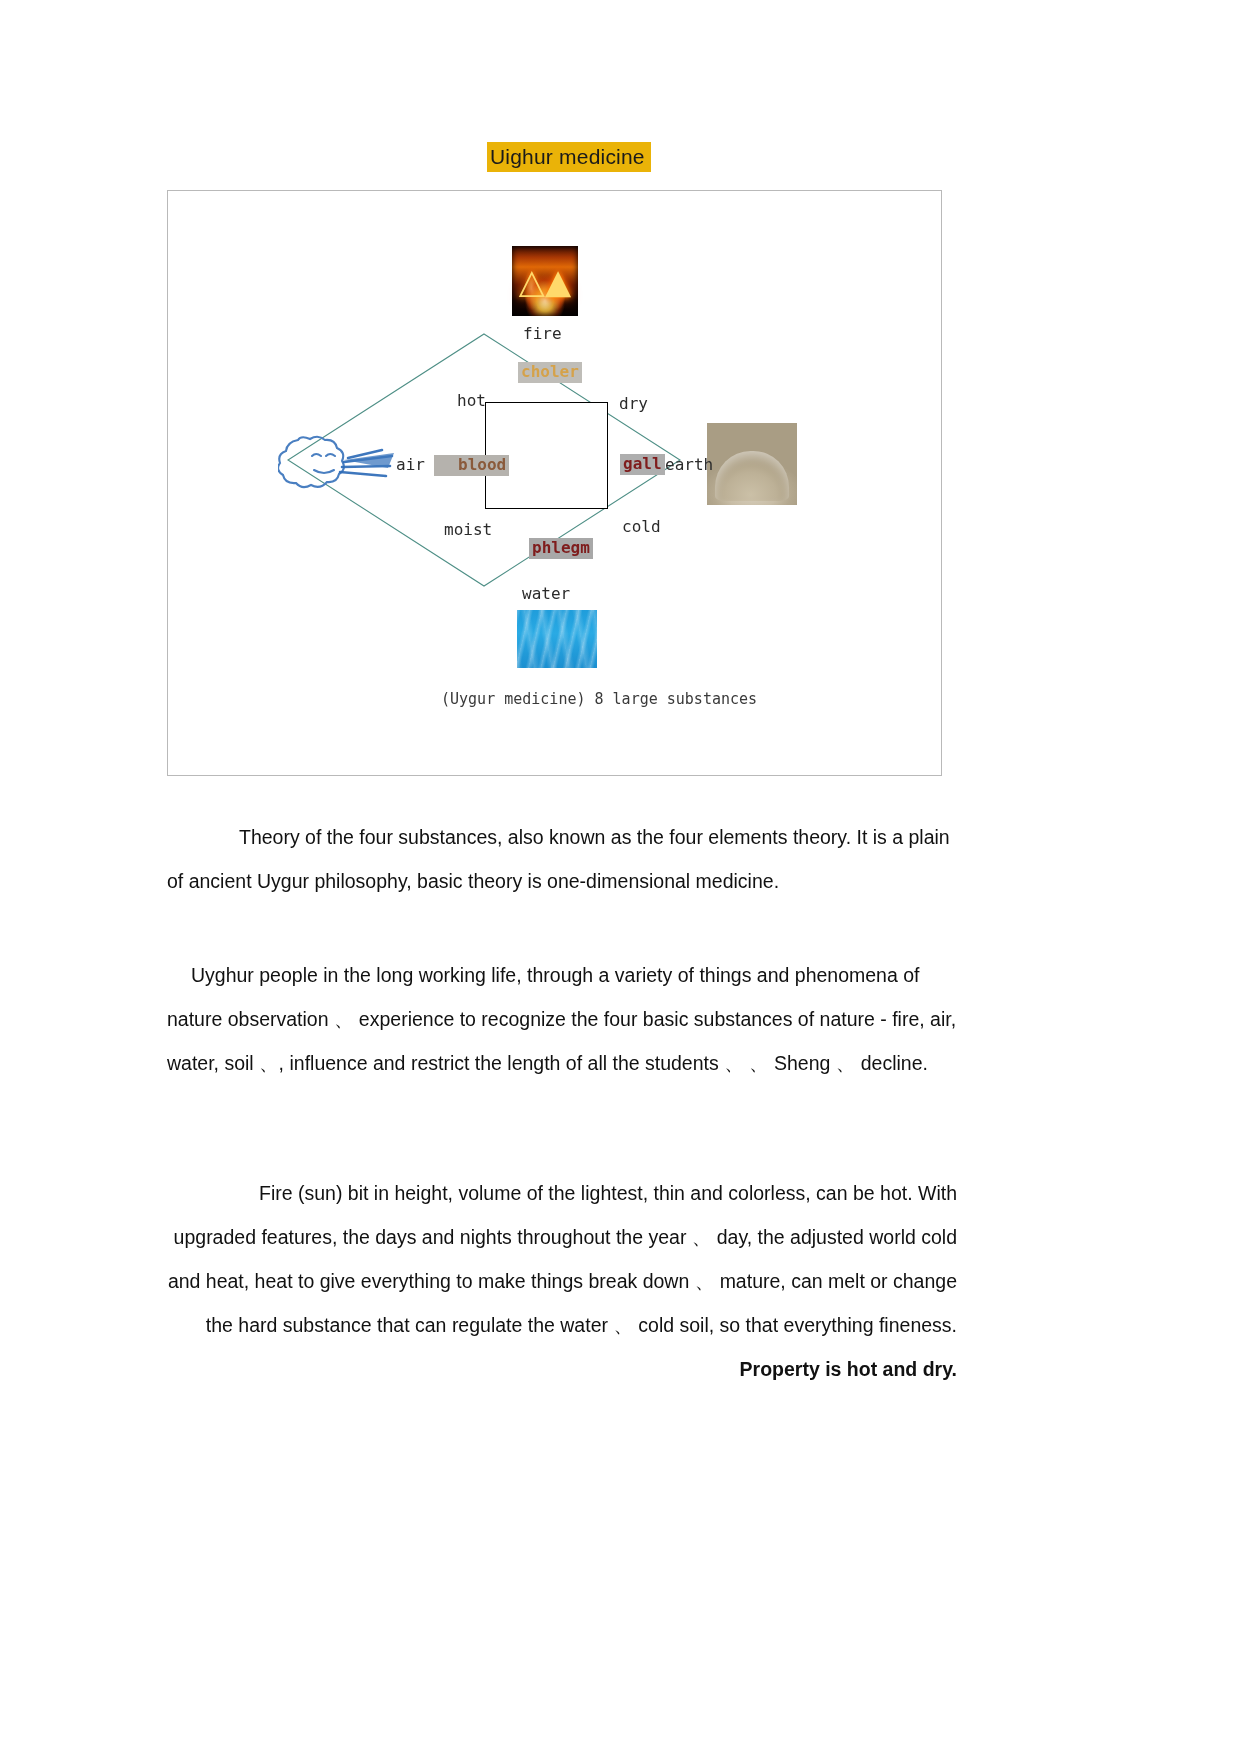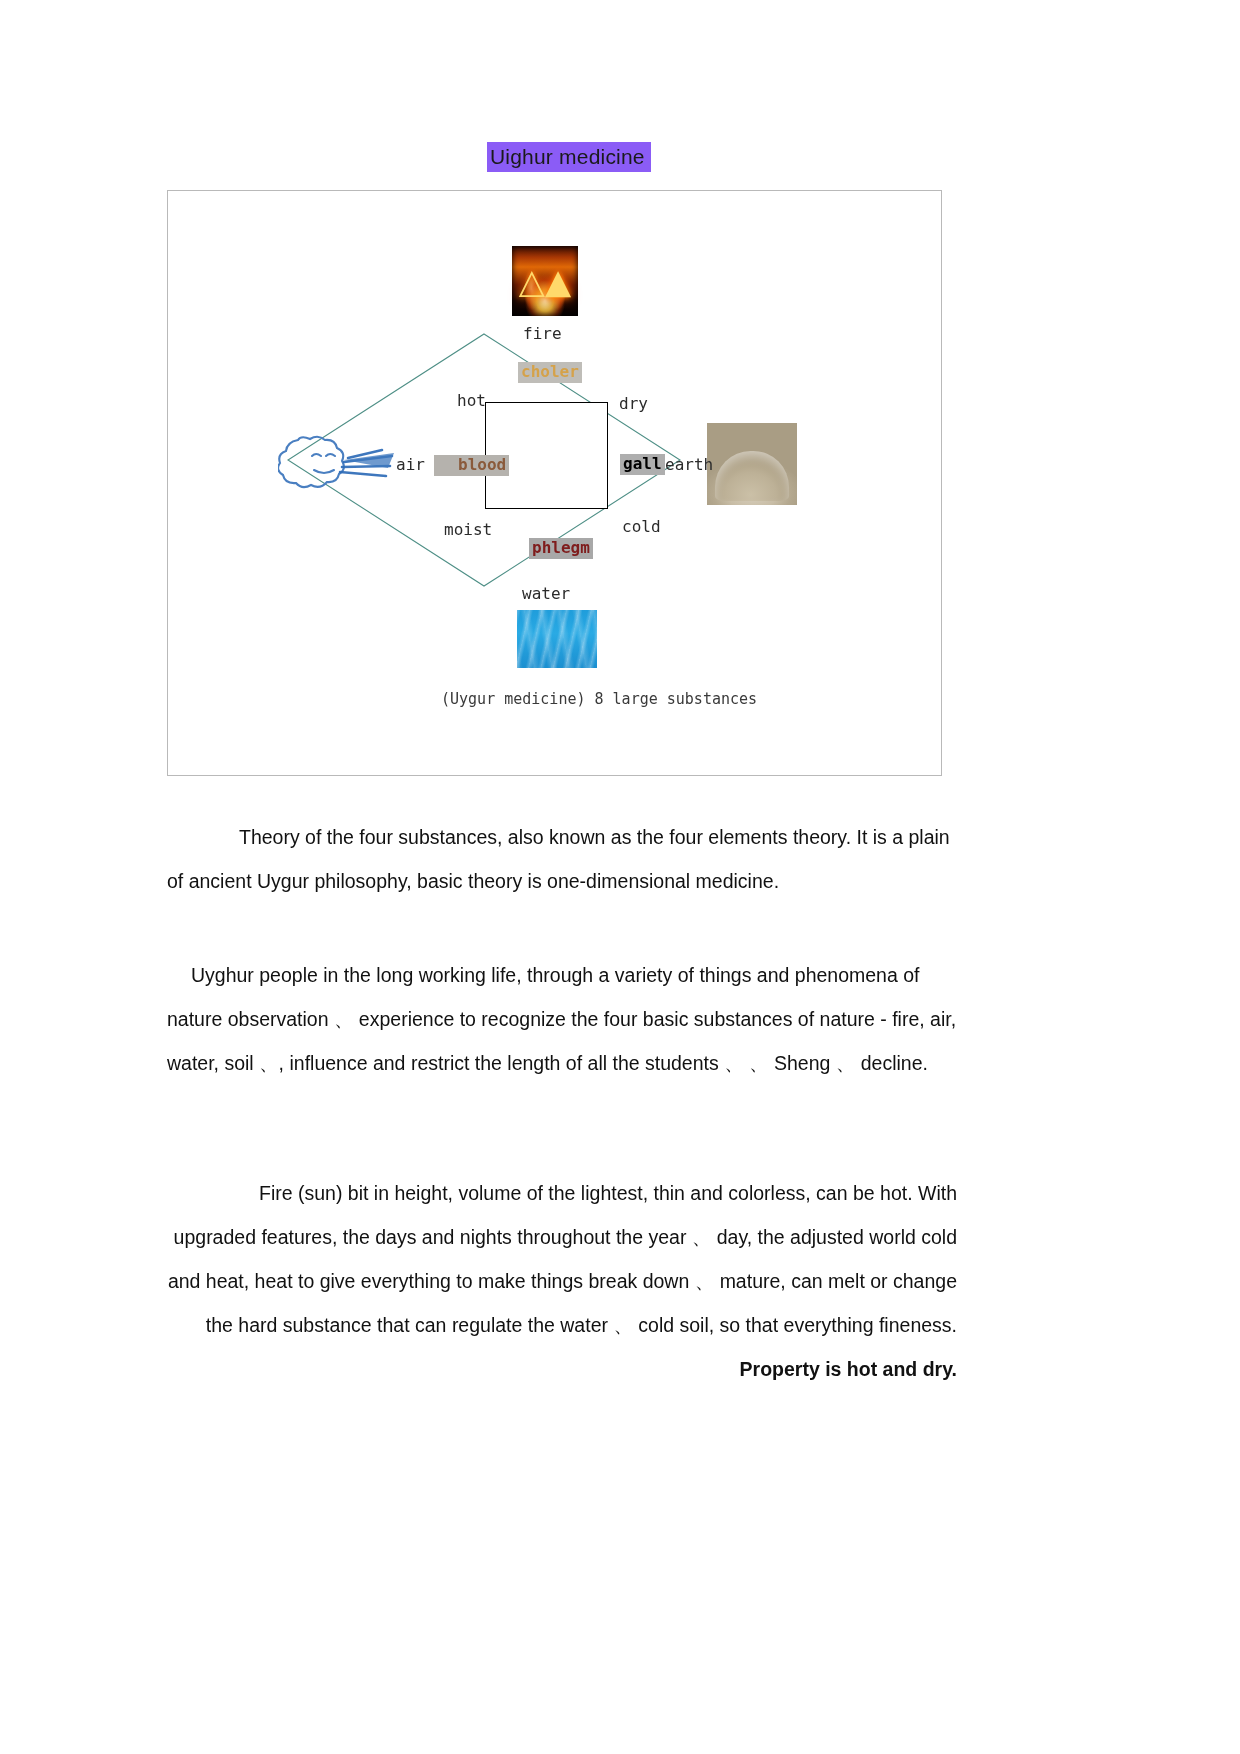--- a/index.html
+++ b/index.html
@@ -25,21 +25,21 @@
   }
 
   
   #doc-title {
     position: absolute;
     left: 487px;
     top: 142px;
     font-size: 21px;
     line-height: 27px;
     letter-spacing: 0.2px;
-    background: #8b5cf6;
+    background: #eab308;
     padding: 1px 6px 2px 3px;
     white-space: pre;
     color: #1a1a1a;
   }
 
   
   #figure-frame {
     position: absolute;
     left: 167px;
     top: 190px;
@@ -175,21 +175,21 @@
   }
   #label-blood {
     left: 434px; top: 455px;
     color: #8a5a3b;
     background: #b5b2ad;
     font-weight: bold;
     padding-left: 24px;
   }
   #label-gall {
     left: 620px; top: 454px;
-    color: #000000;
+    color: #7f1d1d;
     background: #aeaeae;
     font-weight: bold;
   }
   #label-phlegm {
     left: 529px; top: 538px;
     color: #7f1d1d;
     background: #a8a8a8;
     font-weight: bold;
   }
 

